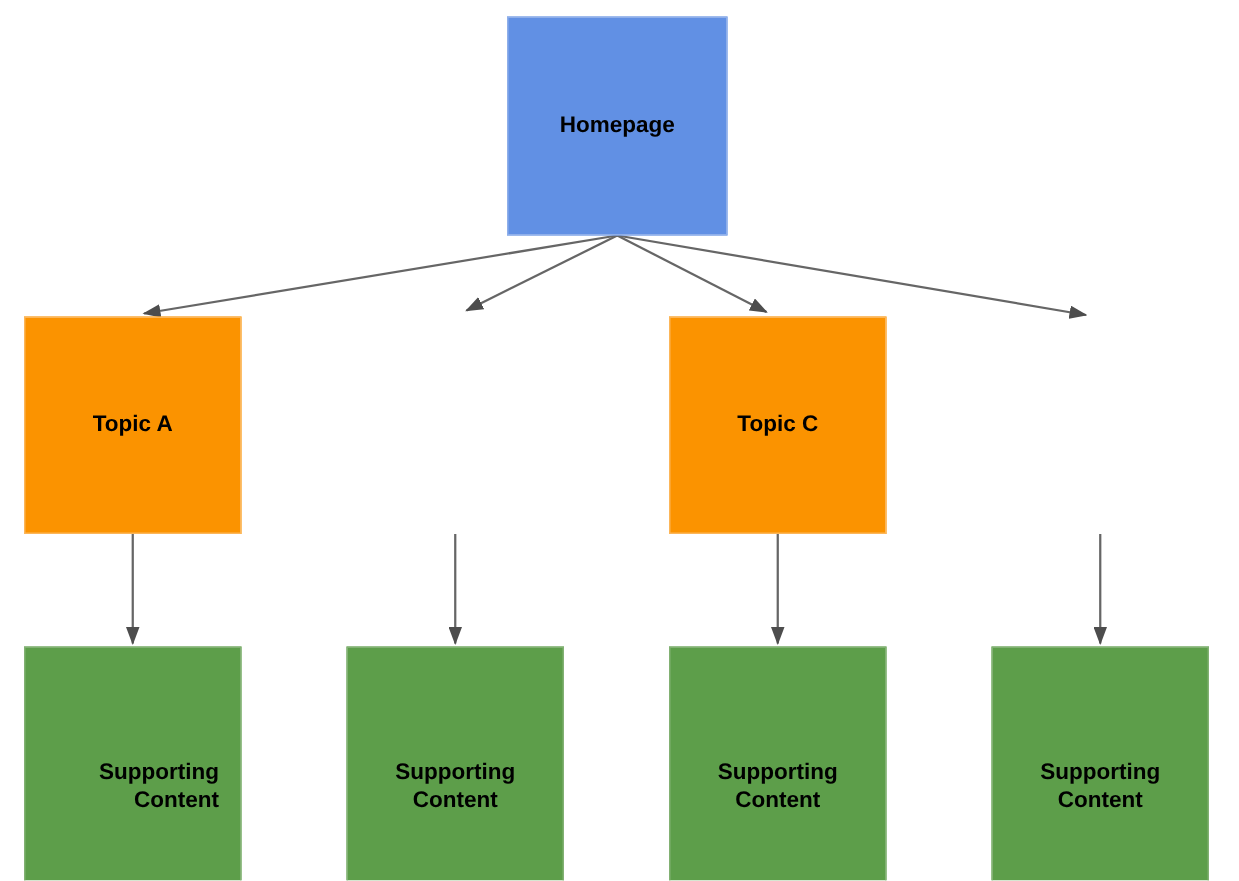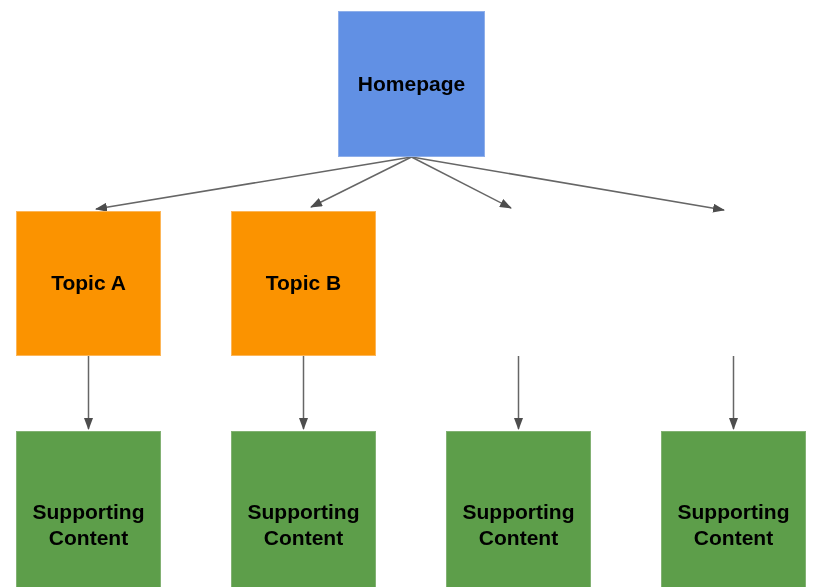--- a/index.html
+++ b/index.html
@@ -21,21 +21,21 @@
     height: 587px;
     pointer-events: none;
   }
   .node {
     position: absolute;
     display: flex;
     align-items: center;
     justify-content: center;
     text-align: center;
     font-weight: bold;
-    font-size: 21px;
+    font-size: 15px;
     line-height: 1.25;
     color: #000000;
     padding: 0 14px;
   }
   .node-homepage {
     left: 338px; top: 11px;
     width: 147px; height: 146px;
     background: #6190E4;
     border: 1px solid #8FAFEA;
   }
@@ -44,21 +44,21 @@
     width: 145px; height: 145px;
     background: #FB9300;
     border: 1px solid #FCB659;
   }
   .node-supporting {
     top: 431px;
     width: 145px; height: 188px;
     background: #5D9E4A;
     border: 1px solid #82B173;
   }
-  .col-0 { left: 16px; }
+  .col-0 { left: 16px; text-align: right; }
   .col-1 { left: 231px; }
   .col-2 { left: 446px; }
   .col-3 { left: 661px; }
 </style>
 </head>
 <body>
 
 <div class="canvas">
 
   <svg class="edges" width="826" height="587" viewBox="0 0 826 587" xmlns="http://www.w3.org/2000/svg">
@@ -77,22 +77,22 @@
     <line x1="733.5" y1="356" x2="733.5" y2="429" stroke="#666666" stroke-width="1.5" marker-end="url(#arrowhead)"></line>
   </svg>
 
   <div class="node node-homepage">
     <span>Homepage</span>
   </div>
 
   <div class="node node-topic col-0">
     <span>Topic A</span>
   </div>
-  <div class="node node-topic col-1">
-    <span>Topic B</span>
+  <div class="node node-topic col-2">
+    <span>Topic C</span>
   </div>
 
   <div class="node node-supporting col-0">
     <span>Supporting Content</span>
   </div>
   <div class="node node-supporting col-1">
     <span>Supporting Content</span>
   </div>
   <div class="node node-supporting col-2">
     <span>Supporting Content</span>

